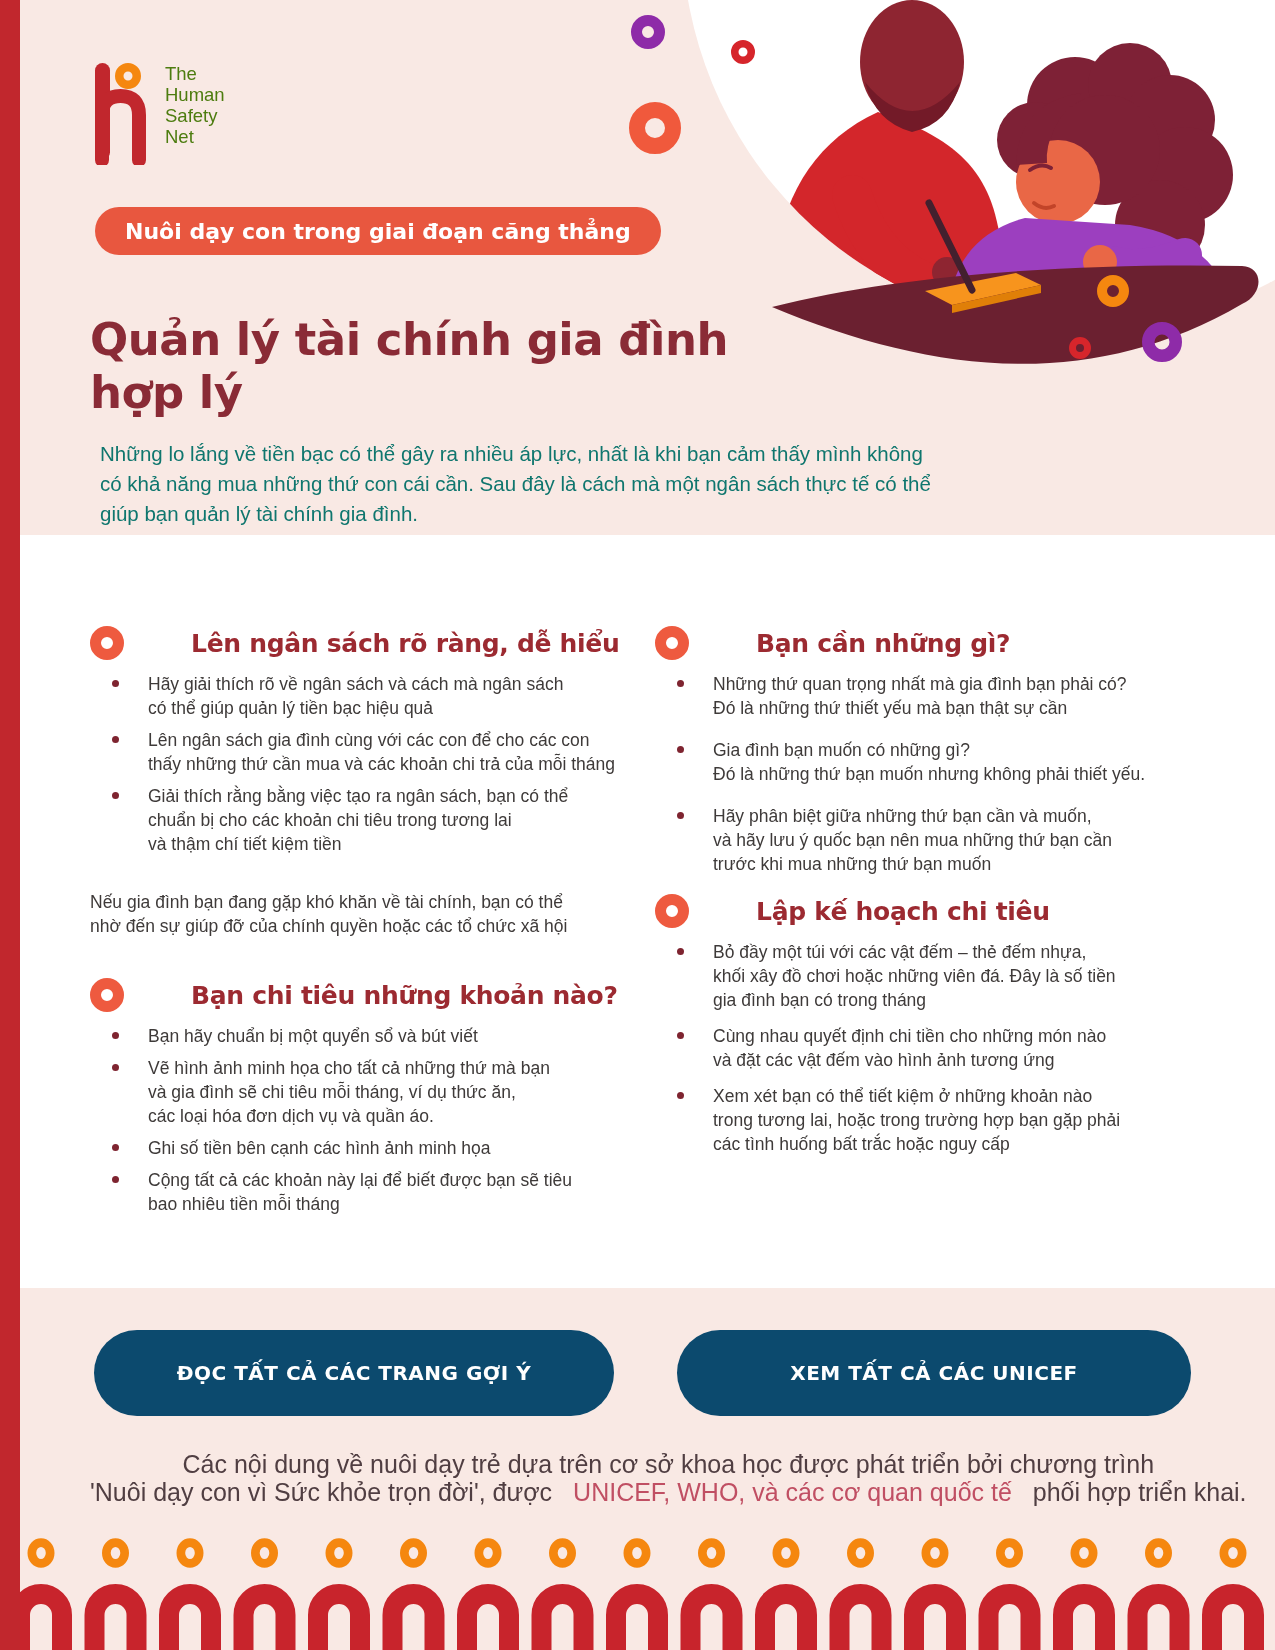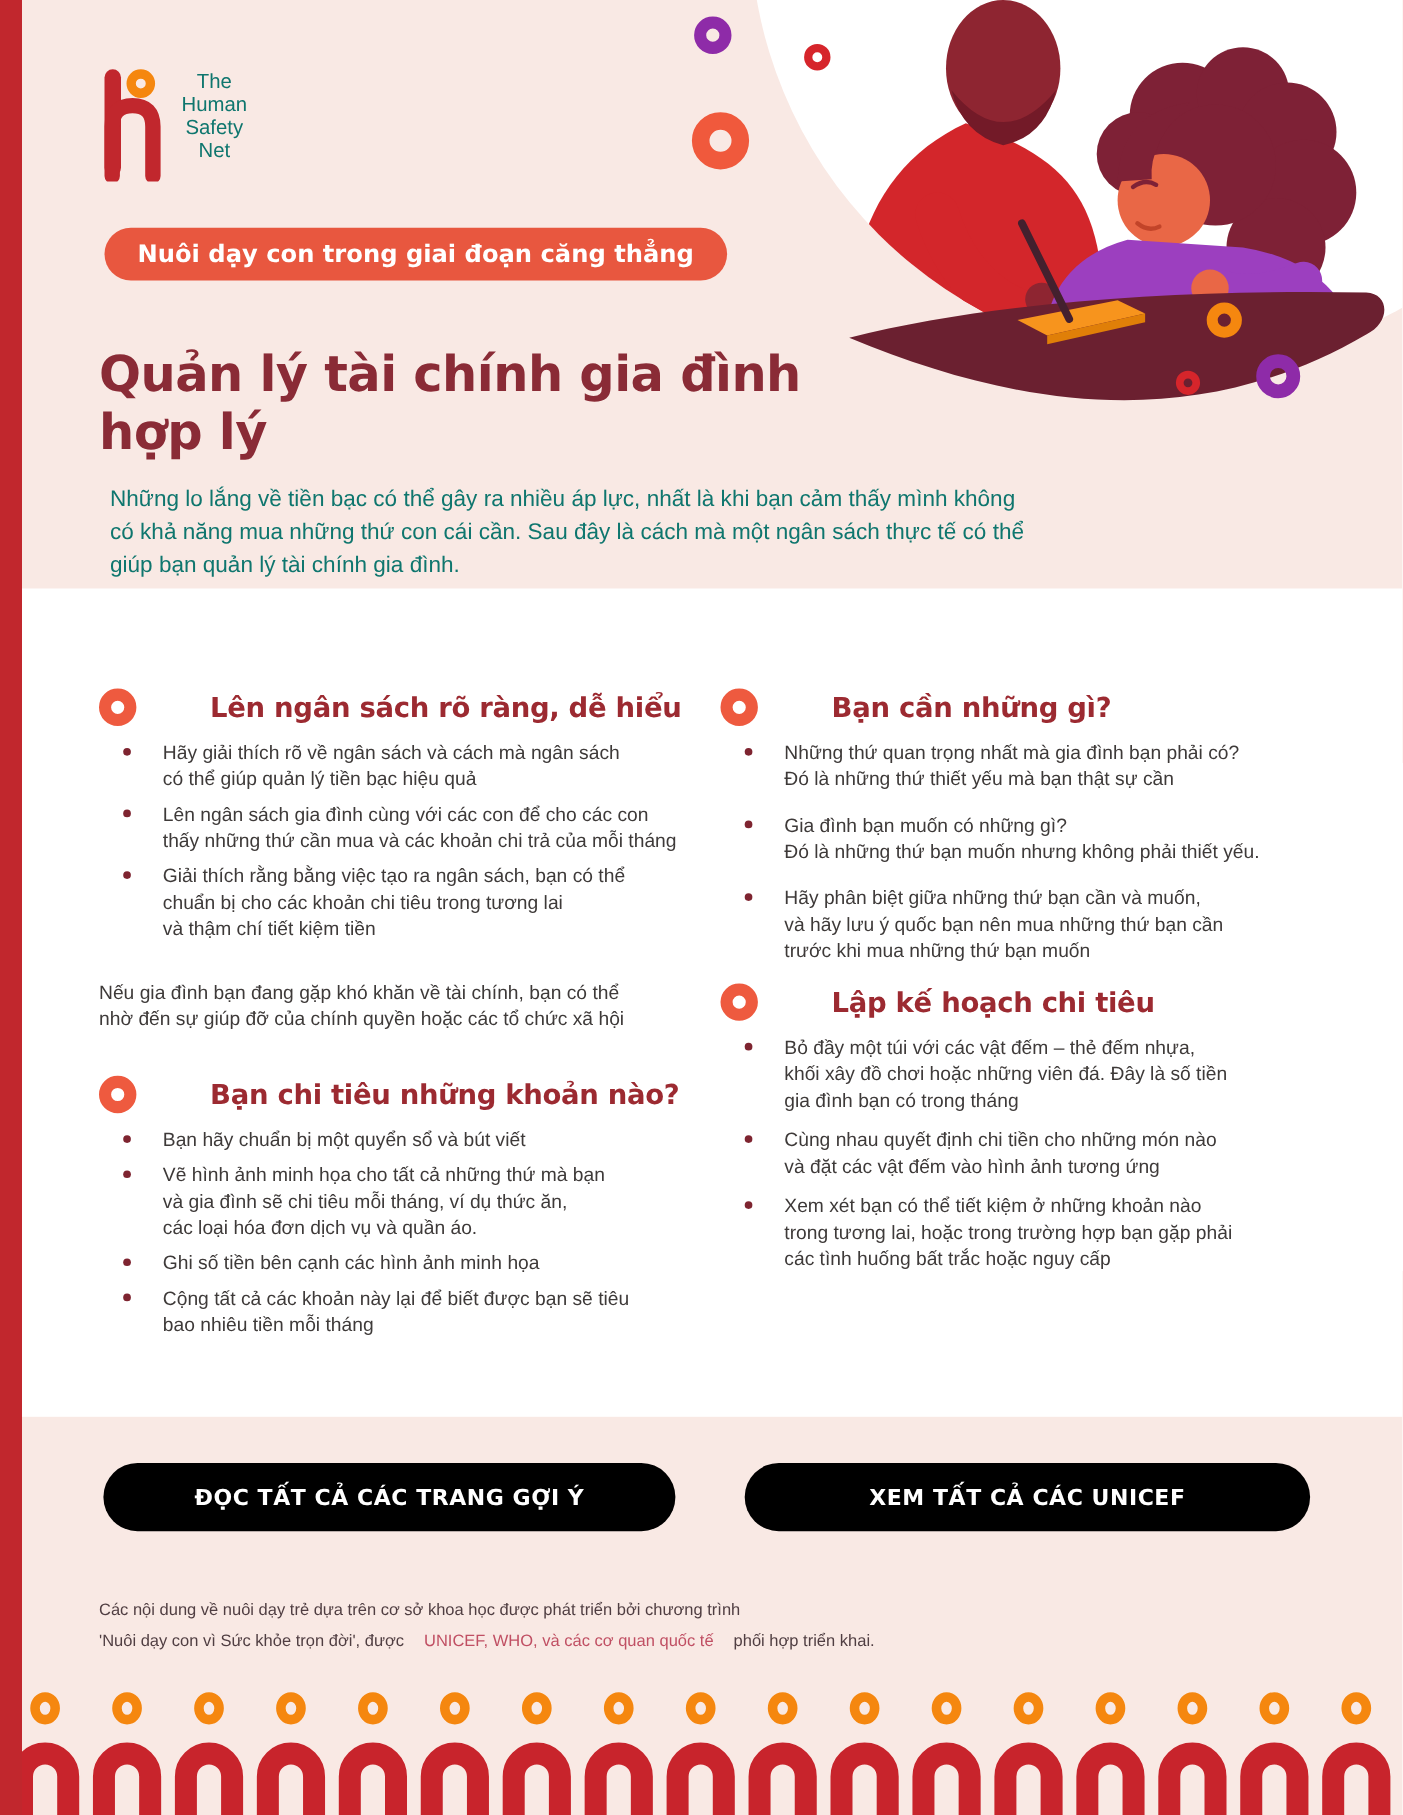--- a/index.html
+++ b/index.html
@@ -4,21 +4,21 @@
 <style>
   html,body{margin:0;padding:0;background:#fff;}
   .page{position:relative;width:1275px;height:1650px;background:#F9E9E4;overflow:hidden;
         font-family:"Liberation Sans",sans-serif;}
   .redbar{position:absolute;left:0;top:0;width:20px;height:1650px;background:#C1272D;z-index:40;}
   .whiteband{position:absolute;left:0;top:535px;width:1275px;height:753px;background:#ffffff;z-index:1;}
   .illus{position:absolute;left:0;top:0;z-index:2;}
 
   
   .logo{position:absolute;left:93px;top:55px;z-index:3;display:flex;}
-  .logo-text{margin-left:14px;color:#0f766e;font-size:18.5px;line-height:21px;padding-top:8px;text-align:center;}
+  .logo-text{margin-left:14px;color:#4d7c0f;font-size:18.5px;line-height:21px;padding-top:8px;}
 
   
   .badge{position:absolute;left:95px;top:207px;height:48px;z-index:3;background:#E8573F;border-radius:24px;
          display:flex;align-items:center;padding:0 30px;color:#fff;
          font-family:"DejaVu Sans",sans-serif;font-weight:bold;font-size:22px;}
 
   .title{position:absolute;left:90px;top:283px;z-index:3;color:#8A2B36;white-space:pre-line;
          font-family:"DejaVu Sans",sans-serif;font-weight:bold;font-size:45px;line-height:53px;letter-spacing:-0.5px;}
   .intro{position:absolute;left:100px;top:418px;width:990px;z-index:3;color:#0f766e;white-space:pre-line;
          font-size:20.5px;line-height:30px;}
@@ -34,26 +34,26 @@
   ul.bullets{list-style:none;margin:0;padding:0 0 0 58px;}
   ul.bullets li{position:relative;color:#3E3A39;font-size:17.5px;line-height:24px;white-space:pre-line;margin:0 0 8px 0;}
   ul.bullets.gap-lg li{margin-bottom:18px;}
   ul.bullets.gap-md li{margin-bottom:12px;}
   ul.bullets li::before{content:"";position:absolute;left:-36px;top:8px;width:7px;height:7px;border-radius:50%;background:#7E2430;}
   .para{color:#3E3A39;font-size:17.5px;line-height:24px;white-space:pre-line;margin:10px 0 0 0;}
   .sec{margin-bottom:34px;}
   .sec.mb-lg{margin-bottom:40px;}
 
   
-  .btn{position:absolute;z-index:3;height:62px;background:#000000;border-radius:44px;border:none;
+  .btn{position:absolute;z-index:3;height:86px;background:#0c4a6e;border-radius:44px;border:none;
        display:flex;align-items:center;justify-content:center;color:#fff;cursor:pointer;
        font-family:"DejaVu Sans",sans-serif;font-weight:bold;font-size:20px;letter-spacing:0.5px;}
   .btn-left{left:94px;top:1330px;width:520px;}
   .btn-right{left:677px;top:1330px;width:514px;}
-  .footer{position:absolute;left:90px;top:1450px;z-index:3;color:#503E42;font-size:15px;line-height:28px;}
+  .footer{position:absolute;left:90px;top:1450px;z-index:3;color:#503E42;font-size:25px;line-height:28px;text-align:center;}
   .footer-link{color:#C04F63;margin:0 14px;cursor:pointer;}
   .pattern{position:absolute;left:0;bottom:0;z-index:20;}
 </style>
 </head>
 <body>
 
 <div class="page">
 
   <svg class="illus" width="1275" height="430" viewBox="0 0 1275 430">
     <defs>

